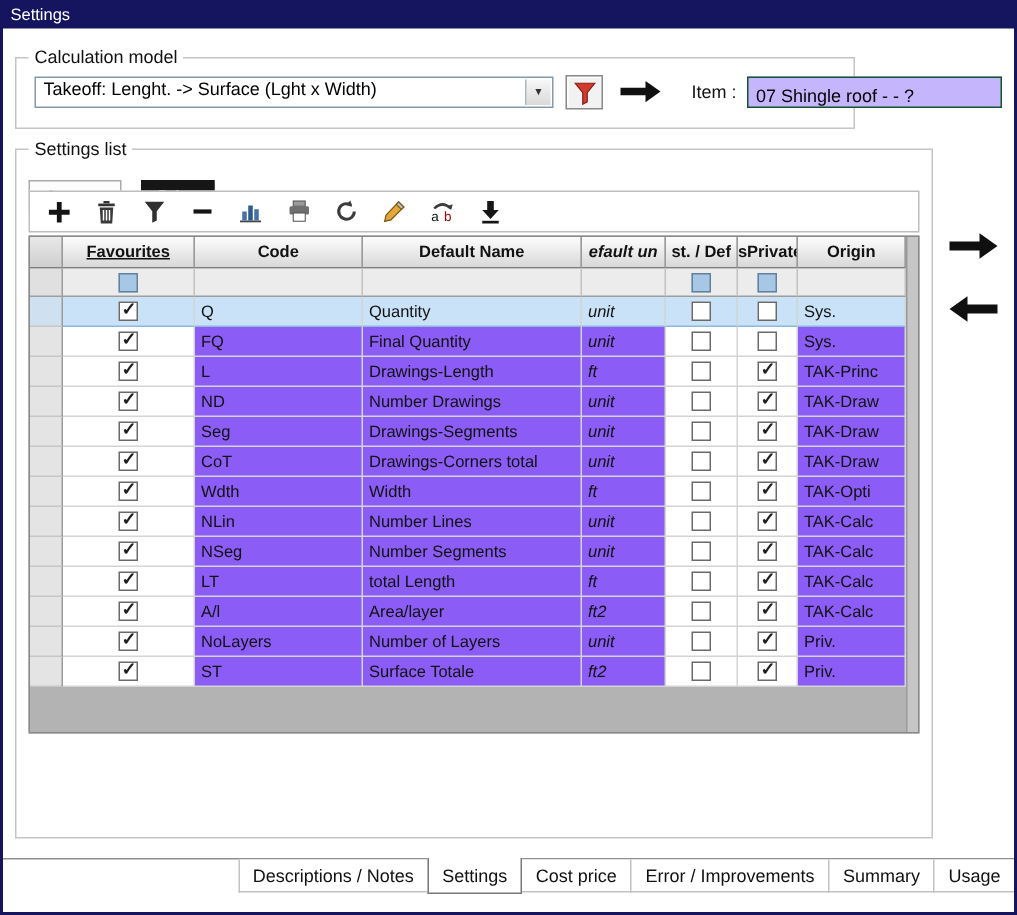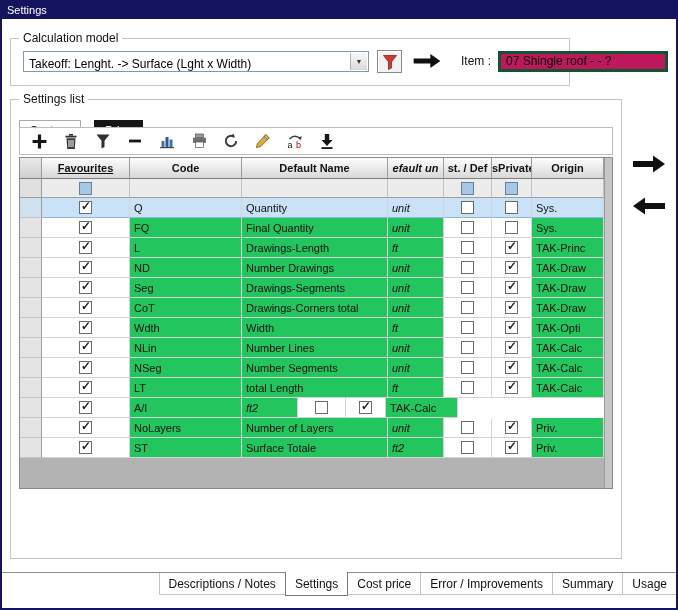--- a/index.html
+++ b/index.html
@@ -12,35 +12,35 @@
   .titlebar { height:17px; background:#15155f; color:#fff; font-size:11px;
               line-height:17px; padding:0 5px; }
 
   .groupbox { position:absolute; border:1px solid #c5c5c5; background:#fff; }
   .gb-label { position:absolute; top:-8px; left:8px; background:#fff;
               padding:0 4px; font-size:12px; color:#111; white-space:nowrap; }
 
   .gb-calc { left:8px; top:36px; width:560px; height:48px; }
   .combo { position:absolute; left:12px; top:12px; width:346px; height:21px;
            border:1px solid #8298ac; background:#fff; font-size:12px;
-           display:flex; align-items:flex-end; padding:0 20px 0 5px; }
+           display:flex; align-items:flex-start; padding:0 20px 0 5px; }
   .combo .ctext { white-space:nowrap; overflow:hidden; }
   .combo-btn { position:absolute; right:1px; top:1px; bottom:1px; width:17px;
                background:linear-gradient(#f8f8f8,#d9d9d9); border-left:1px solid #a9b4c0;
                display:flex; align-items:center; justify-content:center;
                font-size:7px; color:#333; }
   .filterbtn { position:absolute; left:366px; top:11px; width:25px; height:23px;
                background:#f2f2f2; border:1px solid #8a8a8a;
                box-shadow:inset 1px 1px 0 #ffffff; display:flex;
                align-items:center; justify-content:center; cursor:pointer; }
   .arrow1 { position:absolute; left:401px; top:11px; }
   .item-label { position:absolute; left:450px; top:15px; font-size:12px; color:#111; }
   .item-field { position:absolute; left:487px; top:12px; width:170px; height:21px;
-                border:3px solid #14532d; background:#be185d; font-size:12px;
-                display:flex; align-items:flex-start; padding:0 5px;
+                border:1px solid #14532d; background:#c4b5fd; font-size:12px;
+                display:flex; align-items:flex-end; padding:0 5px;
                 white-space:nowrap; overflow:hidden; }
 
   .gb-list { left:8px; top:97px; width:612px; height:460px; }
   .subtabs { position:absolute; left:8px; top:20px; display:flex;gap:13px; }
   .stab { font-size:12px; padding:3px 10px; border:1px solid #aaa; background:#fdfdfd;
           color:#111; cursor:pointer; }
   .stab.active { background:#161616; color:#fff; border-color:#161616; }
 
   .toolbar { position:absolute; left:8px; top:27px; width:594px; height:28px;
              border:1px solid #bdbdbd; background:#fff; display:flex;
@@ -69,21 +69,21 @@
   .c-origin { width:72px; flex:none; }
 
   .frow { height:19px; }
   .fcell { background:#ececec; border-right:1px solid #c2c2c2;
            border-bottom:1px solid #9e9e9e; display:flex; align-items:center;
            justify-content:center; }
   .fcell.c-ind { background:#e0e0e0; border-right:1px solid #9b9b9b; }
 
   .row { display:flex; height:20px; background:#fff; }
   .dcell { border-right:1px solid #d4d4d4; border-bottom:1px solid #d4d4d4;
-           background:#22c55e; font-size:11px; color:#111; display:flex;
+           background:#8b5cf6; font-size:11px; color:#111; display:flex;
            align-items:center; padding:0 4px; white-space:nowrap; overflow:hidden; }
   .ccell { border-right:1px solid #d4d4d4; border-bottom:1px solid #d4d4d4;
            background:#fff; display:flex; align-items:center; justify-content:center; }
   .rind { background:#e4e4e4; border-right:1px solid #9b9b9b;
           border-bottom:1px solid #c6c6c6; flex:none; }
   .row.selected .dcell, .row.selected .ccell { background:#c9e2f7; border-bottom-color:#8fb8dd; }
   .row.selected .rind { background:#cfe0f0; }
 
   .cb { position:relative; width:13px; height:13px; border:1px solid #6a6a6a;
         background:#fff; display:inline-block; }
@@ -426,20 +426,21 @@
             </div>
             <div class="dcell c-origin">TAK-Calc</div>
           </div>
 
           <div class="row">
             <div class="rind c-ind"></div>
             <div class="ccell c-fav">
               <span class="cb checked"></span>
             </div>
             <div class="dcell c-code">A/l</div>
+            <div class="dcell c-name">Area/layer</div>
             <div class="dcell c-unit">ft2</div>
             <div class="ccell c-est">
               <span class="cb"></span>
             </div>
             <div class="ccell c-priv">
               <span class="cb checked"></span>
             </div>
             <div class="dcell c-origin">TAK-Calc</div>
           </div>
 

